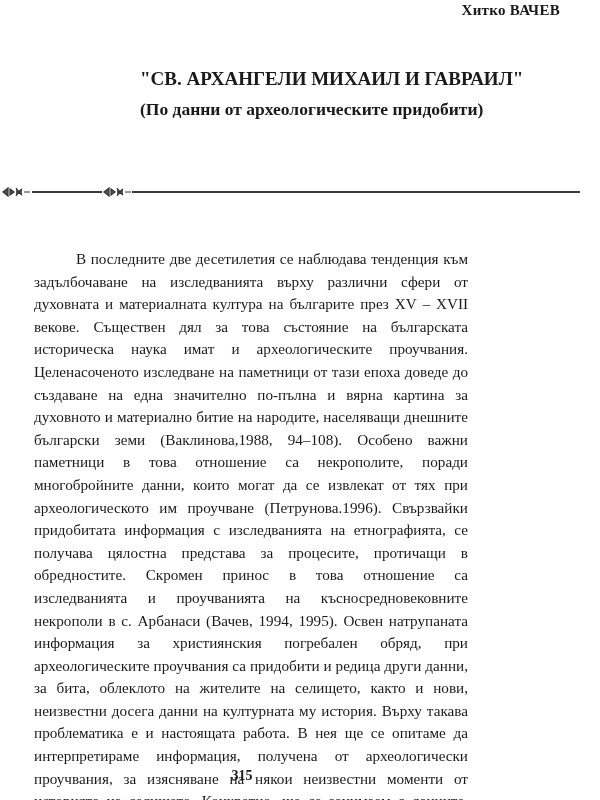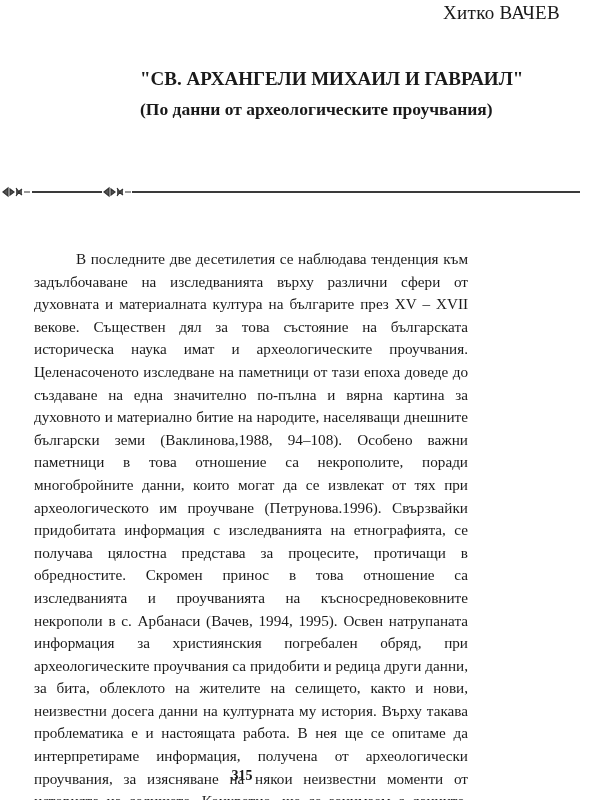--- a/index.html
+++ b/index.html
@@ -2,21 +2,21 @@
 <html><head>
 <meta charset="utf-8">
 <style>
   html, body { margin: 0; padding: 0; }
   body {
     width: 600px; height: 800px; background: #ffffff; position: relative; overflow: hidden;
     font-family: "Liberation Serif", serif; color: #1a1a1a;
   }
   .author {
     position: absolute; top: 2px; right: 40px;
-    font-weight: normal; font-size: 19px; letter-spacing: 0.3px;
+    font-weight: bold; font-size: 15px; letter-spacing: 0.3px;
   }
   .title-block {
     position: absolute; left: 140px; top: 64px; width: 440px;
   }
   .title-line {
     font-weight: bold; font-size: 19px; line-height: 30px; white-space: nowrap;
     transform-origin: left center;
   }
   .subtitle {
     font-weight: bold; font-size: 17.5px; line-height: 30px; white-space: nowrap;
@@ -40,21 +40,21 @@
     font-weight: bold; font-size: 14px;
   }
 </style>
 </head>
 <body>
 
 <div class="author">Хитко ВАЧЕВ</div>
 
 <div class="title-block">
   <div class="title-line">"СВ. АРХАНГЕЛИ МИХАИЛ И ГАВРАИЛ"</div>
-  <div class="subtitle">(По данни от археологическите проучвания)</div>
+  <div class="subtitle">(По данни от археологическите придобити)</div>
 </div>
 
 <div class="rule">
   <div class="line"></div>
   <svg class="orn" style="left:0;" viewBox="0 0 30 12">
     <path d="M1 6 L6 2 L6 10 Z M8 3 L12 6 L8 9 Z M14 2 L17 6 L14 10 M20 3 L16 6 L20 9 M22 6 L28 6" stroke="#333" stroke-width="1.2" fill="#555"></path>
   </svg>
   <svg class="orn" style="left:100px;" viewBox="0 0 30 12">
     <path d="M2 6 L7 2 L7 10 Z M9 3 L13 6 L9 9 Z M15 2 L18 6 L15 10 M21 3 L17 6 L21 9 M23 6 L29 6" stroke="#333" stroke-width="1.2" fill="#555"></path>
   </svg>

